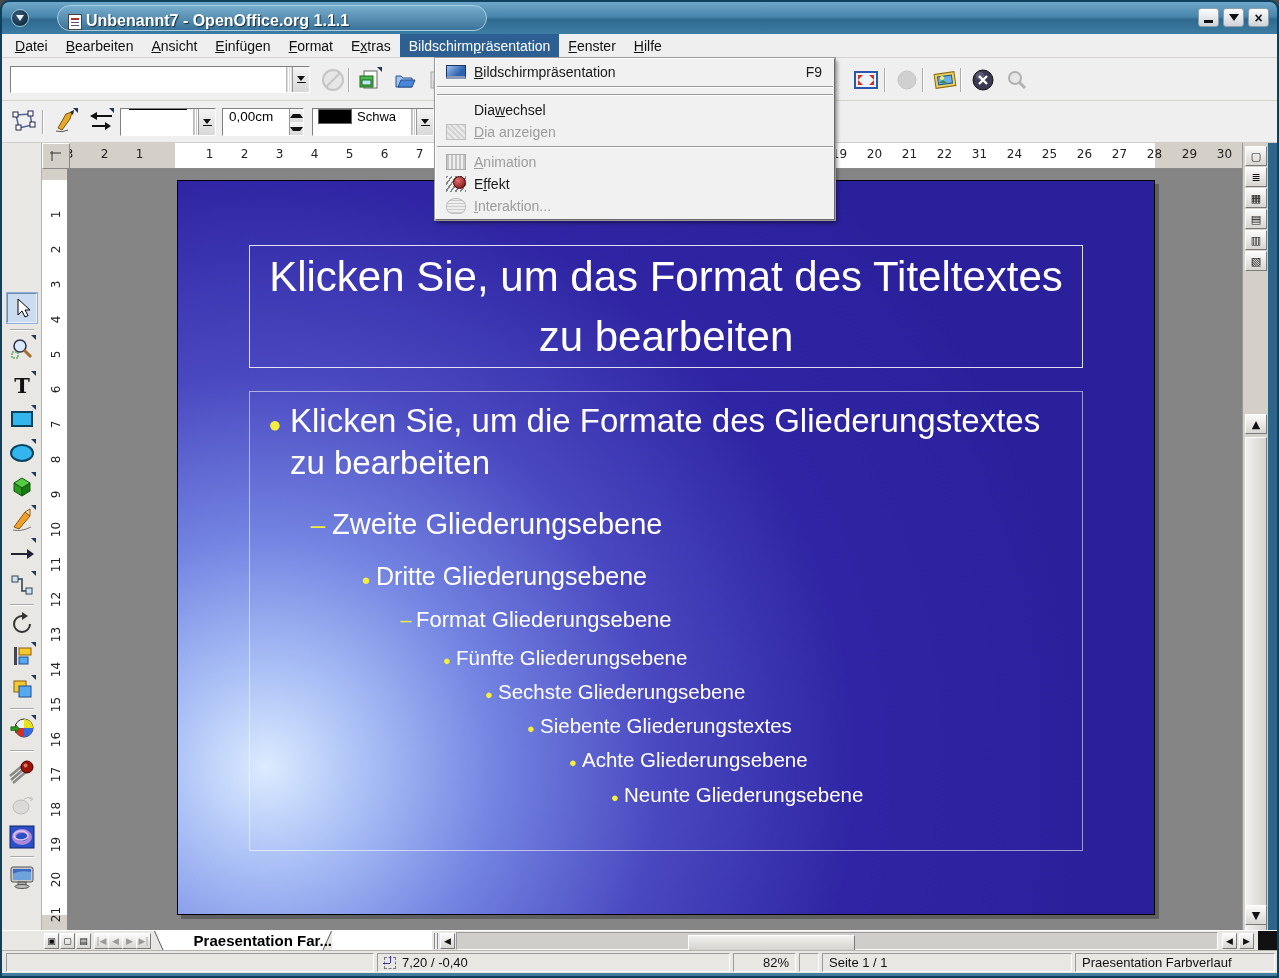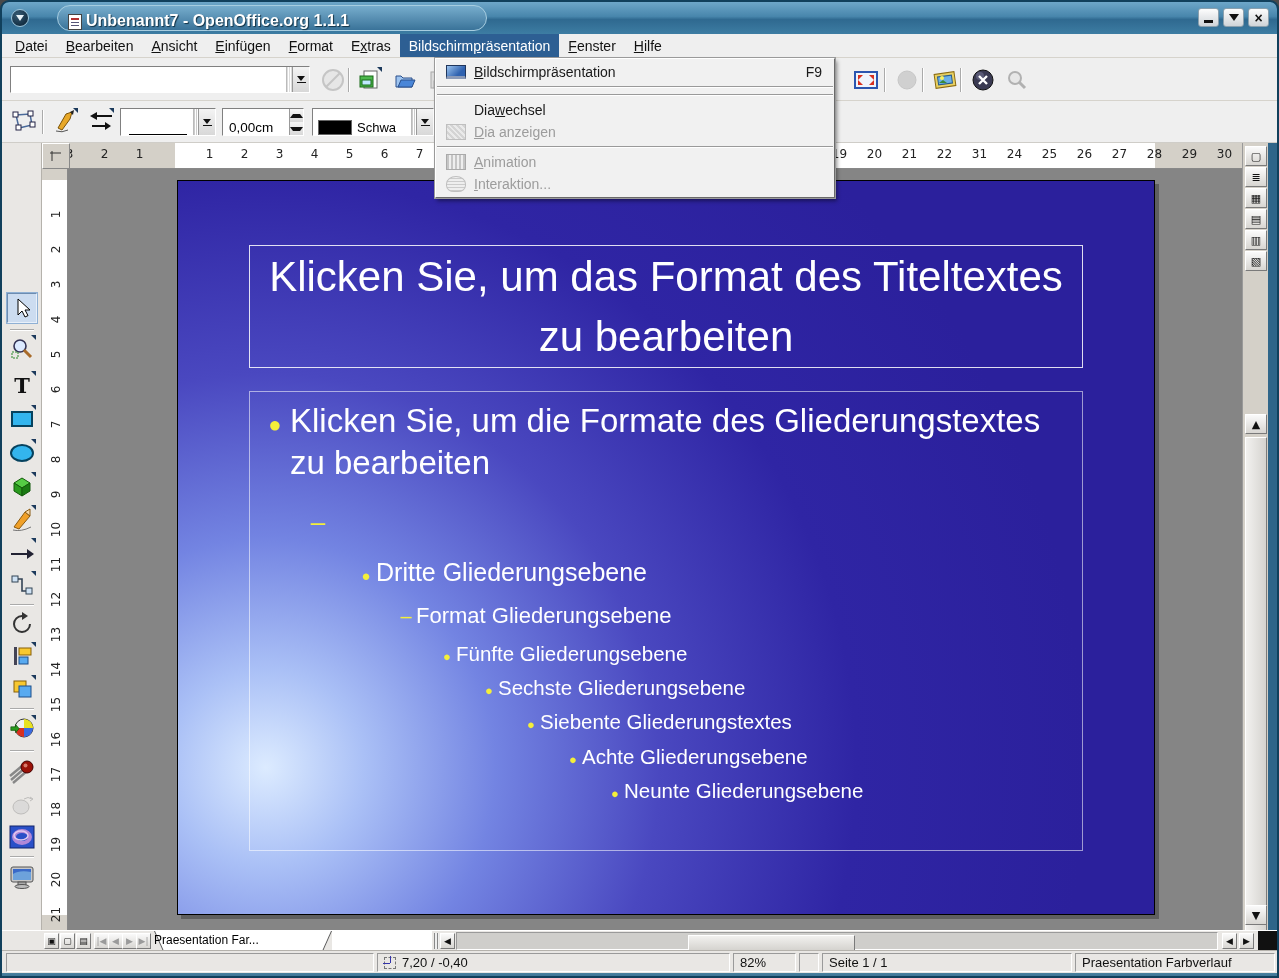--- a/index.html
+++ b/index.html
@@ -35,21 +35,21 @@
   .tbtn{position:absolute;width:30px;height:30px;display:flex;align-items:center;justify-content:center;border:1px solid transparent;border-radius:2px}
   .gray{filter:grayscale(1);opacity:.45}
 
   .combo{position:absolute;left:8px;top:8px;width:300px;height:27px;background:#fff;border:1px solid;border-color:#808080 #fff #fff #808080;display:flex}
   .combo input{flex:1;border:none;outline:none;font-size:13px;padding:0 4px;background:#fff}
   .combo-grip{width:6px;border-left:1px solid #bbb;background:repeating-linear-gradient(90deg,#ddd 0 1px,#fff 1px 2px)}
   .dropbtn{width:17px;background:linear-gradient(#f4f4f4,#d8d8d8);border-left:1px solid #999;display:flex;flex-direction:column;align-items:center;justify-content:center;gap:1px}
   .dda{width:0;height:0;border-left:4px solid transparent;border-right:4px solid transparent;border-top:5px solid #111}
   .ddbar{width:9px;height:1px;background:#111}
 
-  .mini-combo{position:absolute;top:7px;height:28px;background:#fff;border:1px solid;border-color:#808080 #fff #fff #808080;display:flex;align-items:flex-end}
+  .mini-combo{position:absolute;top:7px;height:28px;background:#fff;border:1px solid;border-color:#808080 #fff #fff #808080;display:flex;align-items:flex-start}
   .spin-btns{margin-left:auto;width:14px;height:100%;display:flex;flex-direction:column;border-left:1px solid #999}
   .spin-btns div{flex:1;background:linear-gradient(#f6f6f6,#d8d8d8);display:flex;align-items:center;justify-content:center}
   .sup{width:0;height:0;border-left:3px solid transparent;border-right:3px solid transparent;border-bottom:4px solid #111}
   .sdn{width:0;height:0;border-left:3px solid transparent;border-right:3px solid transparent;border-top:4px solid #111}
   .line-sample{width:58px;height:1px;background:#000;margin-left:8px}
   .swatch{width:34px;height:15px;background:#000;border:1px solid #666;margin-left:5px}
   .cc-label{font-size:13px;margin-left:5px;overflow:hidden;white-space:nowrap;flex:1}
   .mc-grip{width:5px;height:100%;background:repeating-linear-gradient(90deg,#ccc 0 1px,#fff 1px 2px);border-left:1px solid #bbb}
 
   .fly{position:absolute;top:1px;right:1px;width:0;height:0;border-left:5px solid transparent;border-top:5px solid #1c3a5c}
@@ -107,21 +107,21 @@
   [data-icon="interaction"]{background:repeating-linear-gradient(0deg,#bbb 0 1.5px,#eee 1.5px 3px);border-radius:50% 50% 40% 40%;border:1px solid #aaa;opacity:.7}
 
   
   .tabbar{position:absolute;left:0;top:928px;right:0;height:20px;background:#e9e7e4;border-top:1px solid #fff}
   .sbtn{position:absolute;top:2px;width:15px;height:16px;background:linear-gradient(#fafafa,#d8d6d2);border:1px solid;border-color:#fff #7a7a7a #7a7a7a #fff;display:flex;align-items:center;justify-content:center;font-size:9px;color:#111;font-family:"DejaVu Sans",sans-serif}
   .sbtn.dis{color:#9a9a9a}
   .sheet-tab{position:absolute;left:152px;top:0;width:178px;height:20px}
   .sheet-tab::before,.sheet-tab::after{content:"";position:absolute;top:0;width:50%;height:100%;background:#fff;border-bottom:none}
   .sheet-tab::before{left:0;transform:skewX(24deg);transform-origin:top left;border-left:1px solid #555}
   .sheet-tab::after{right:0;transform:skewX(-24deg);transform-origin:top right;border-right:1px solid #555}
-  .sheet-tab span{position:relative;z-index:2;display:block;text-align:left;font-weight:normal;font-size:12px;line-height:19px;color:#000}
+  .sheet-tab span{position:relative;z-index:2;display:block;text-align:right;font-weight:bold;font-size:15px;line-height:19px;color:#000}
   .tab-after{position:absolute;left:330px;top:0;width:100px;height:20px;background:#fff}
   .hsb-track{position:absolute;left:454px;top:1px;width:762px;height:18px;background:#cfcecb;border:1px solid;border-color:#9a9a9a #fff #fff #9a9a9a}
   .hsb-thumb{position:absolute;left:685px;top:2px;width:167px;height:16px;background:linear-gradient(#f2f1ef,#d5d3cf);border:1px solid;border-color:#fff #7a7a7a #7a7a7a #fff}
   .splitter{position:absolute;left:432px;top:2px;width:5px;height:16px;background:repeating-linear-gradient(90deg,#888 0 1px,#eee 1px 3px)}
   .corner-black{position:absolute;left:1256px;top:0;width:20px;height:20px;background:#111}
 
   
   .statusbar{position:absolute;left:0;top:948px;right:0;height:23px;background:#e9e7e4;border-top:1px solid #b5b2ac;font-size:13px;color:#111}
   .sfield{position:absolute;top:2px;height:19px;background:#e9e7e4;border:1px solid;border-color:#9a9a9a #fff #fff #9a9a9a;display:flex;align-items:center;padding:0 6px;white-space:nowrap;overflow:hidden}
   .coord-icon{width:12px;height:12px;border:1px dashed #777;margin-right:6px;position:relative;flex:0 0 auto}
@@ -552,20 +552,21 @@
       </div>
       <div class="outlinebox">
 
           <div class="oline lv1">
             <span class="ob">●</span>
             <span class="ot">Klicken Sie, um die Formate des Gliederungstextes zu bearbeiten</span>
           </div>
 
           <div class="oline lv2">
             <span class="ob">–</span>
+            <span class="ot">Zweite Gliederungsebene</span>
           </div>
 
           <div class="oline lv3">
             <span class="ob">●</span>
             <span class="ot">Dritte Gliederungsebene</span>
           </div>
 
           <div class="oline lv4">
             <span class="ob">–</span>
             <span class="ot">Format Gliederungsebene</span>
@@ -678,21 +679,21 @@
       </div>
     <div class="corner-black"></div>
   </div>
 
   <div class="statusbar">
     <div class="sfield" style="left:4px;width:368px"></div>
     <div class="sfield" style="left:375px;width:353px">
       <div class="coord-icon"></div>
       <span>7,20 / -0,40</span>
     </div>
-    <div class="sfield" style="left:731px;width:63px;justify-content:flex-start">
+    <div class="sfield" style="left:731px;width:63px;justify-content:flex-end">
       <span>82%</span>
     </div>
     <div class="sfield" style="left:797px;width:20px"></div>
     <div class="sfield" style="left:820px;width:250px">
       <span>Seite 1 / 1</span>
     </div>
     <div class="sfield" style="left:1073px;width:200px">
       <span>Praesentation Farbverlauf</span>
     </div>
   </div>
@@ -738,20 +739,25 @@
         <span class="mi-lb"><span></span><span class="mn"></span><span></span></span>
 
       </div>
 
       <div class="mi dis">
         <span class="mi-ic" data-icon="animation"></span>
         <span class="mi-lb"><span></span><span class="mn">A</span><span>nimation</span></span>
         <span class="mi-sc"></span>
       </div>
 
+      <div class="mi">
+        <span class="mi-ic" data-icon="effect"></span>
+        <span class="mi-lb"><span>E</span><span class="mn">f</span><span>fekt</span></span>
+        <span class="mi-sc"></span>
+      </div>
 
       <div class="mi dis">
         <span class="mi-ic" data-icon="interaction"></span>
         <span class="mi-lb"><span></span><span class="mn">I</span><span>nteraktion...</span></span>
         <span class="mi-sc"></span>
       </div>
     </div>
 
 </div>
 

